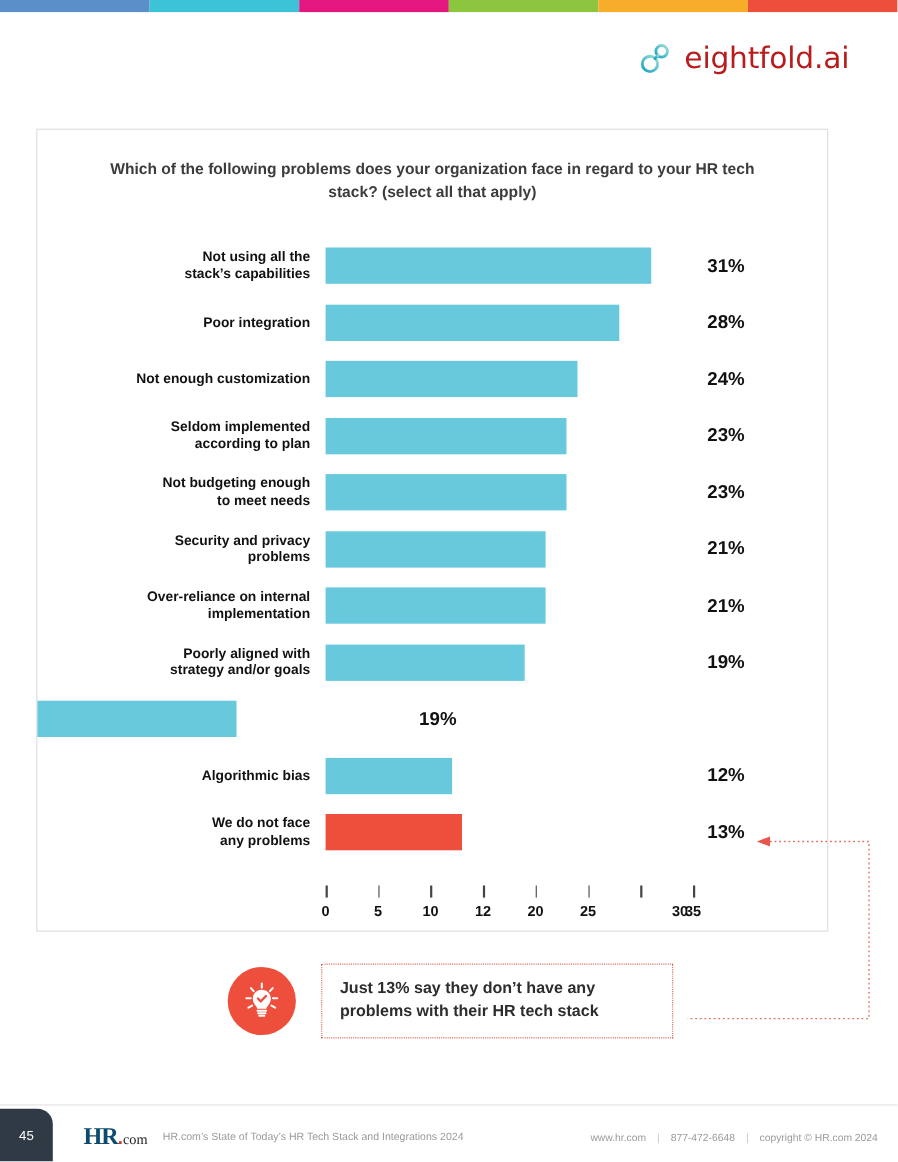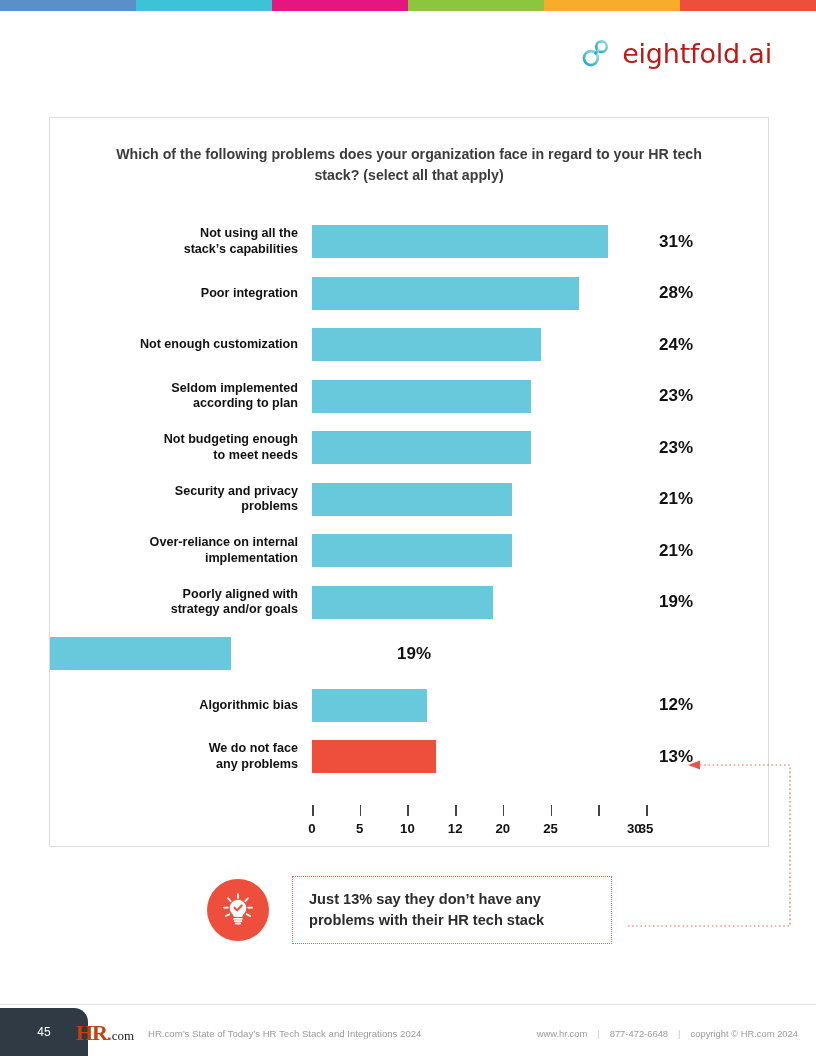--- a/index.html
+++ b/index.html
@@ -15,21 +15,21 @@
   .topbar { position:absolute; left:0; top:0; width:816px; height:11px; display:flex; }
   .topbar span { height:100%; display:block; }
 
   
   .brand { position:absolute; right:44px; top:36px; display:flex; align-items:center; gap:9px; }
   .brand-mark { width:34px; height:34px; display:block; }
   .brand-text { font-size:27px; color:#b91c1c; letter-spacing:-0.2px; font-weight:400;
                 font-family:"DejaVu Sans", sans-serif; }
 
   
-  .panel { position:absolute; left:49px; top:117px; width:720px; height:730px;
+  .panel { position:absolute; left:33px; top:117px; width:720px; height:730px;
            border:1px solid #dcdcdc; background:#fff; }
   .panel-title { margin-top:26px; text-align:center; font-size:14.2px; font-weight:bold;
                  color:#3c3c3c; line-height:1.45; padding:0 46px; }
 
   
   .chart { position:absolute; left:0; top:98px; width:720px; }
   .row { position:relative; height:51.5px; display:flex; align-items:center; }
   .row-label { width:262px; text-align:right; padding-right:14px; font-size:12.6px;
                font-weight:bold; color:#111; line-height:1.23; }
   .bar-zone { position:relative; flex:1; height:100%; display:flex; align-items:center; }
@@ -51,26 +51,26 @@
   
   .callout-wrap { position:absolute; left:207px; top:876px; display:flex; align-items:center; gap:23px; }
   .bulb { width:62px; height:62px; border-radius:50%; background:#ee4e3c;
           display:flex; align-items:center; justify-content:center; flex:none; }
   .callout-box { border:1px dotted #d86a5e; padding:12px 16px 13px 16px; min-width:320px; }
   .callout-text { font-size:14.6px; font-weight:bold; color:#2d2d2d; line-height:1.42; }
 
   
   .footer { position:absolute; left:0; bottom:0; width:816px; height:52px; }
   .footer-rule { position:absolute; left:0; top:0; width:816px; height:1px; background:#e3e3e3; }
-  .pagetab { position:absolute; left:0; top:4px; width:88px; height:48px;
+  .pagetab { position:absolute; left:0; top:4px; width:48px; height:48px;
              background:#2f3a45; border-top-right-radius:14px;
              display:flex; align-items:center; justify-content:center;text-align:right; }
   .pagenum { color:#fff; font-size:12px; }
   .hrlogo { position:absolute; left:76px; top:16px; display:flex; align-items:baseline; }
-  .hr-h { font-family:"Liberation Serif", serif; font-weight:bold; font-size:22px; color:#c2410c;
+  .hr-h { font-family:"Liberation Serif", serif; font-weight:bold; font-size:22px; color:#0c4a6e;
           letter-spacing:-1px; }
   .hr-dot { color:#d8322c; font-size:17px; font-weight:bold; }
   .hr-com { font-family:"Liberation Serif", serif; font-size:13px; color:#1c1c1c; }
   .foot-mid { position:absolute; left:148px; top:24px; font-size:9.6px; color:#9a9a9a; }
   .foot-right { position:absolute; right:18px; top:24px; font-size:9.4px; color:#9a9a9a;
                 display:flex; gap:10px; }
   .foot-sep { color:#c3c3c3; }
 </style>
 </head>
 <body>

